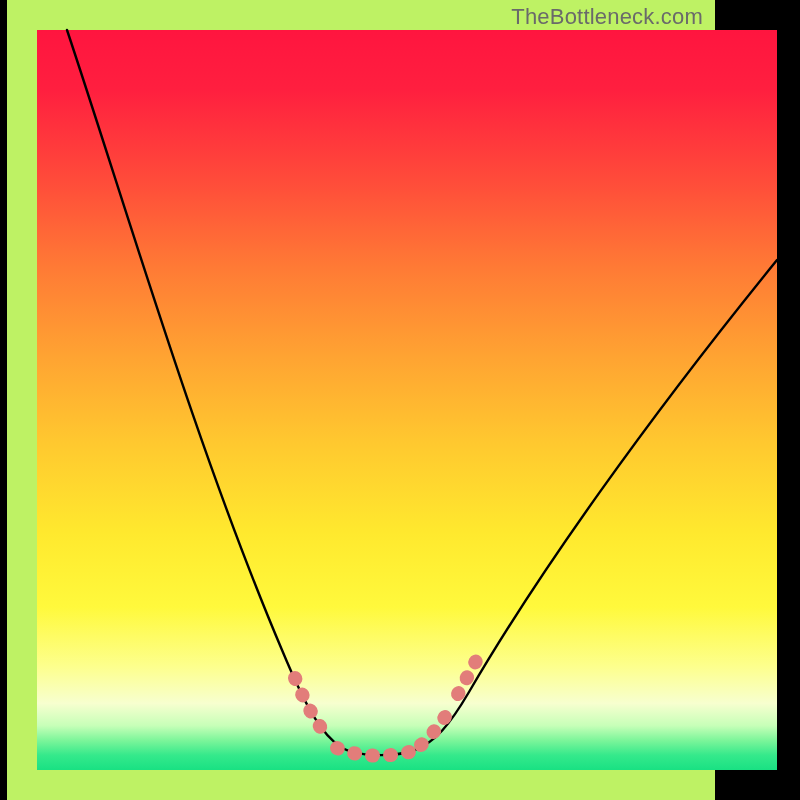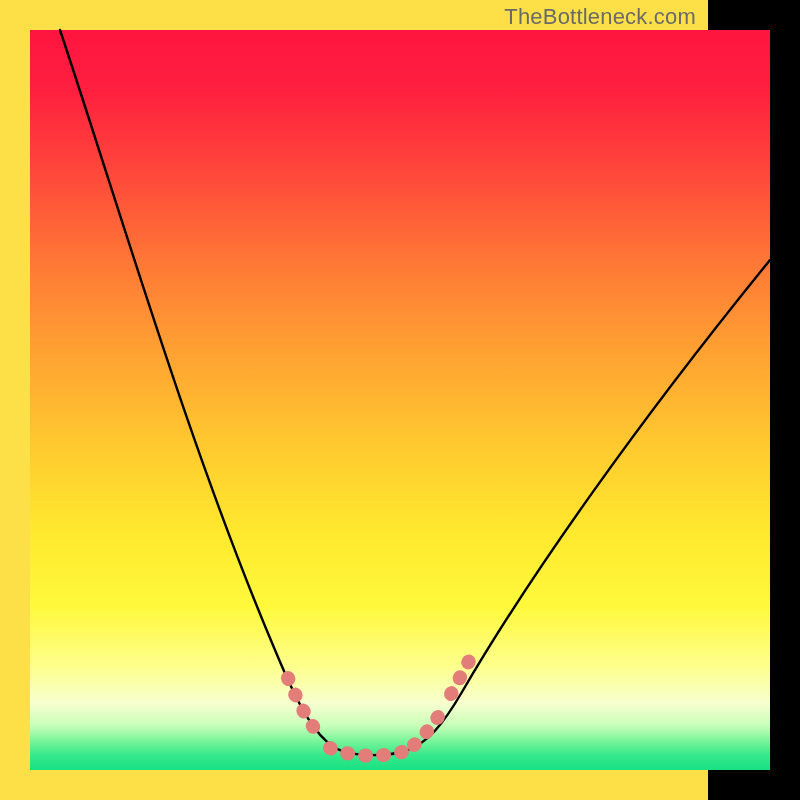--- a/index.html
+++ b/index.html
@@ -6,25 +6,25 @@
     margin: 0;
     padding: 0;
     width: 800px;
     height: 800px;
     background: #000;
     overflow: hidden;
     font-family: Arial, Helvetica, sans-serif;
   }
   .frame {
     position: absolute;
-    left: 0;
+    left: 7px;
     top: 0;
     width: 708px;
     height: 800px;
-    background: #fde047;
+    background: #bef264;
   }
   .plot-area {
     position: absolute;
     left: 30px;
     top: 30px;
     width: 740px;
     height: 740px;
     
     background: linear-gradient(
       to bottom,

